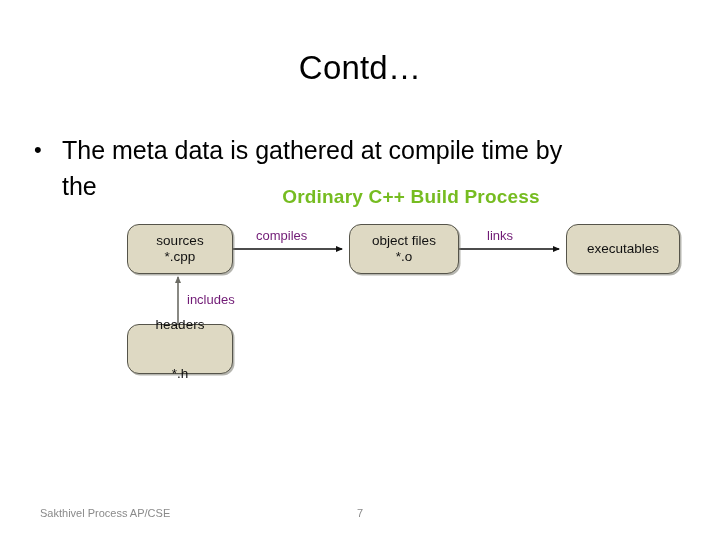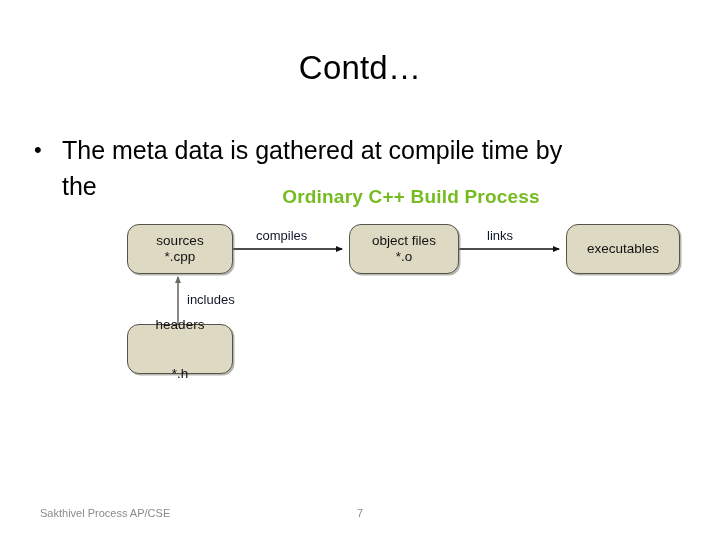--- a/index.html
+++ b/index.html
@@ -103,21 +103,21 @@
     font-size: 13.5px;
     line-height: 16px;
     font-family: "Liberation Sans", sans-serif;
     box-shadow: 1.5px 1.5px 0 rgba(120,120,110,0.55);
   }
   .node .l2 { margin-top: 0px; }
   .edge-label {
     position: absolute;
     font-size: 13px;
     line-height: 15px;
-    color: #0f172a;
+    color: #701a75;
     white-space: nowrap;
   }
   
   .footer-name {
     position: absolute;
     left: 40px;
     top: 506px;
     font-size: 11px;
     line-height: 14px;
     color: #8a8a8a;

